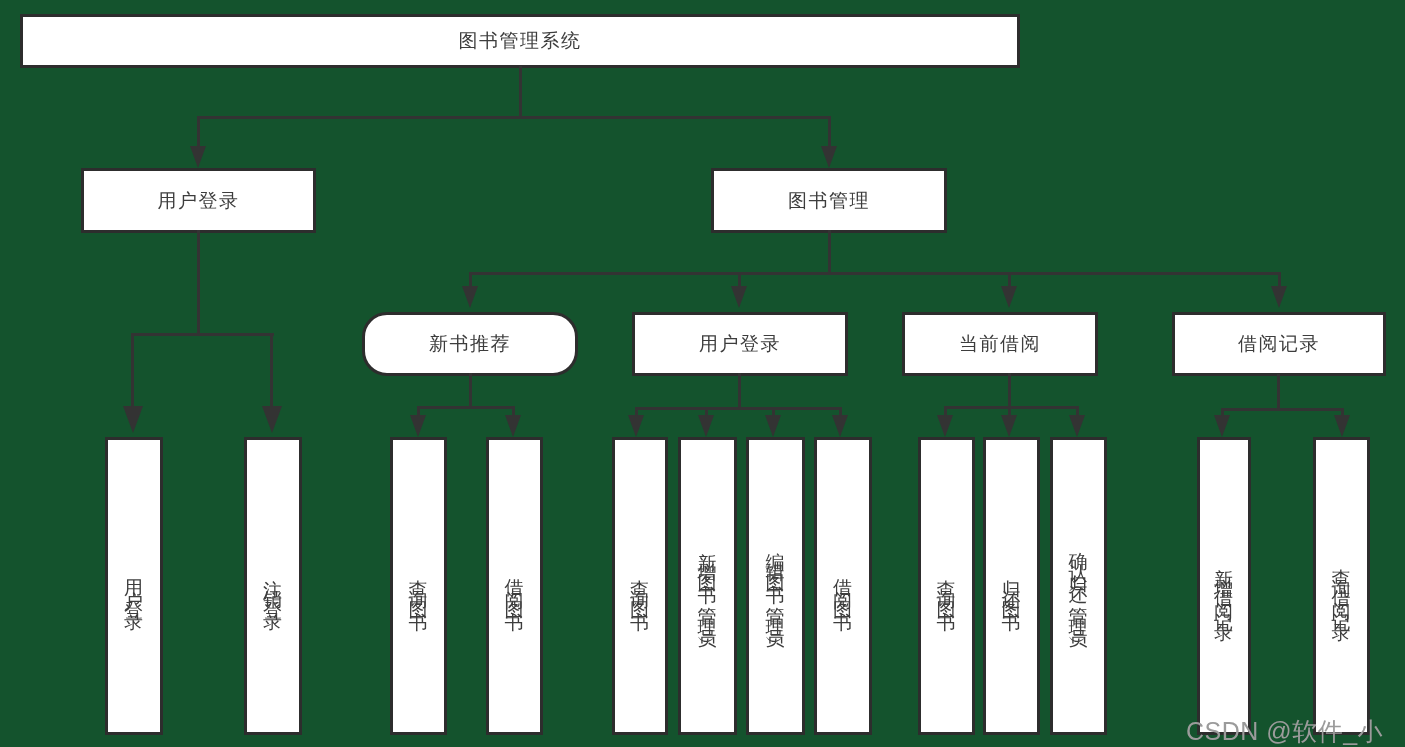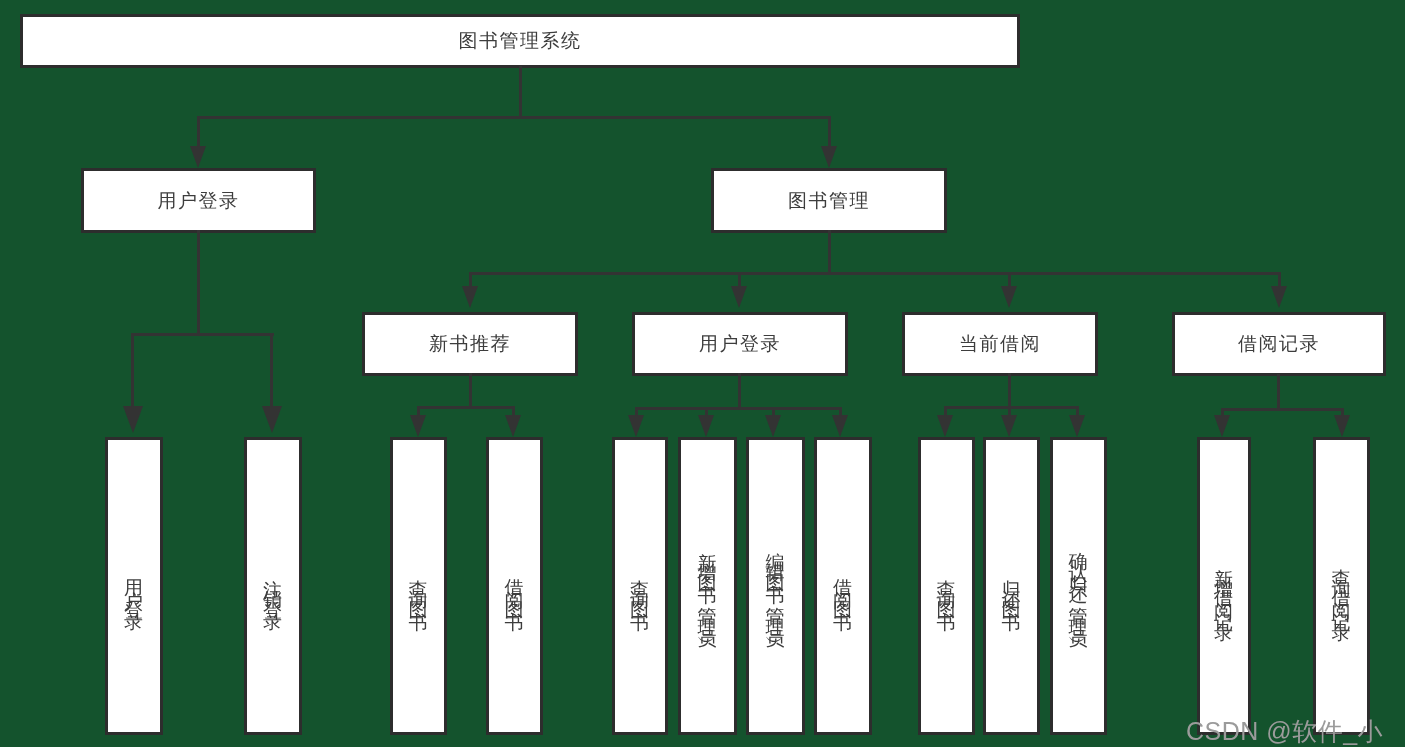--- a/index.html
+++ b/index.html
@@ -74,21 +74,21 @@
   <div class="hline" style="left:469px;top:272px;width:812px;"></div>
   <div class="vline" style="left:469px;top:272px;height:16px;"></div>
   <div class="ahead" style="left:462px;top:286px;"></div>
   <div class="vline" style="left:738px;top:272px;height:16px;"></div>
   <div class="ahead" style="left:731px;top:286px;"></div>
   <div class="vline" style="left:1008px;top:272px;height:16px;"></div>
   <div class="ahead" style="left:1001px;top:286px;"></div>
   <div class="vline" style="left:1278px;top:272px;height:16px;"></div>
   <div class="ahead" style="left:1271px;top:286px;"></div>
 
-  <div class="hbox" style="left:362px;top:312px;width:216px;height:64px;">
+  <div class="hbox" style="left:362px;top:312px;width:216px;height:64px;border-radius:25px;">
     <span>新书推荐</span>
   </div>
   <div class="hbox" style="left:632px;top:312px;width:216px;height:64px;">
     <span>用户登录</span>
   </div>
   <div class="hbox" style="left:902px;top:312px;width:196px;height:64px;">
     <span>当前借阅</span>
   </div>
   <div class="hbox" style="left:1172px;top:312px;width:214px;height:64px;">
     <span>借阅记录</span>

